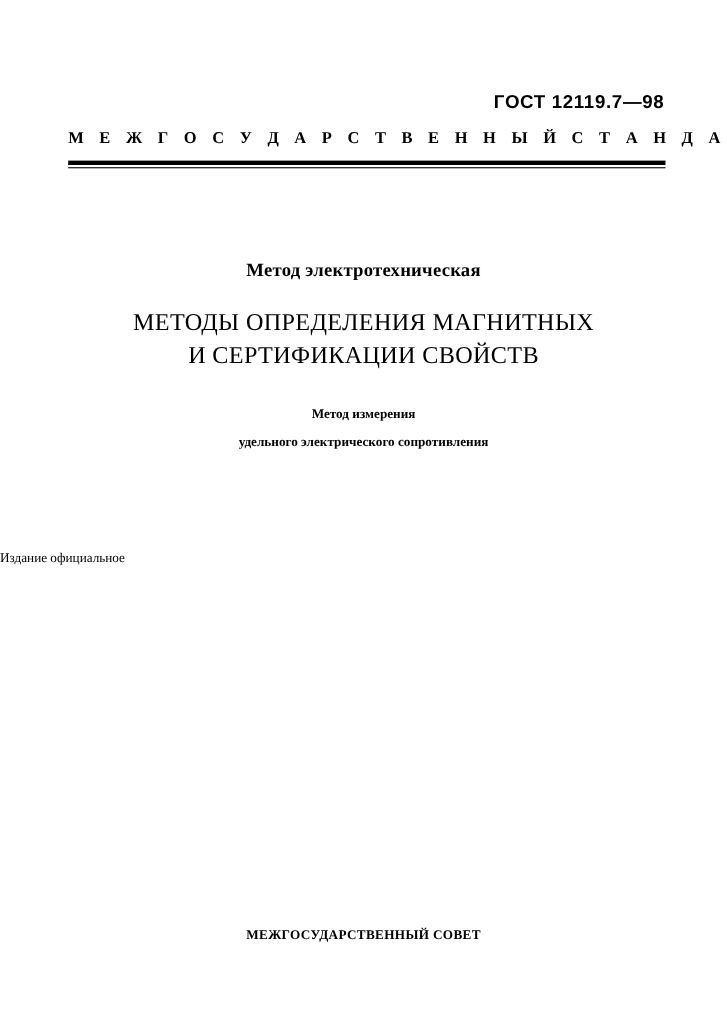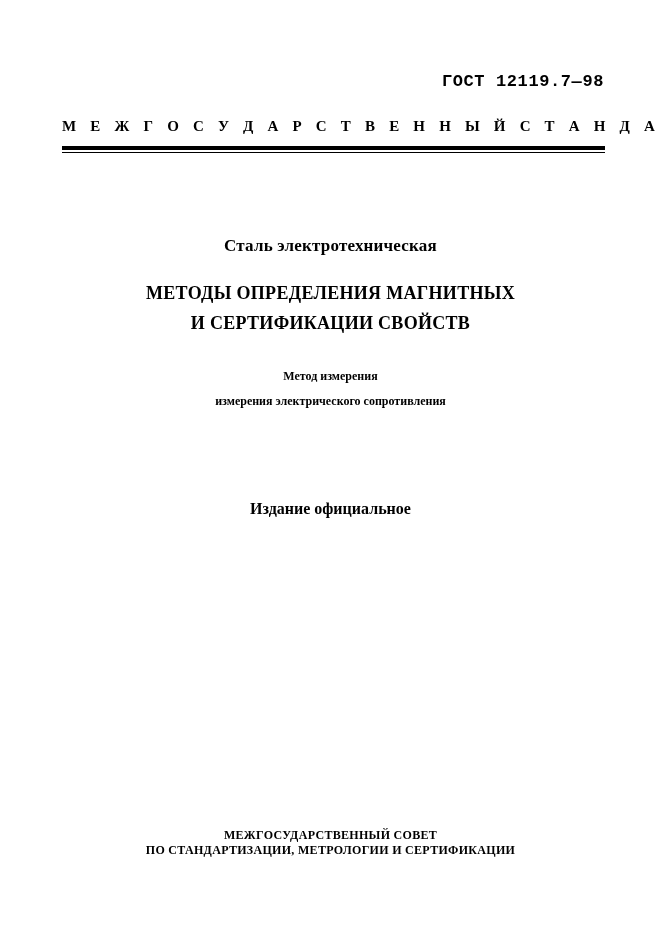--- a/index.html
+++ b/index.html
@@ -17,22 +17,22 @@
   }
   .page {
     position: absolute;
     left: 0; top: 0;
     width: 661px;
     height: 936px;
   }
   .gost-number {
     position: absolute;
     right: 57px;
-    top: 72px;
-    font-family: Liberation Mono, monospace;
+    top: 83px;
+    font-family: Liberation Sans, sans-serif;
     font-size: 17px;
     font-weight: bold;
     letter-spacing: 0.6px;
     white-space: nowrap;
   }
   .interstate-line {
     position: absolute;
     left: 62px;
     top: 118px;
     width: 543px;
@@ -65,40 +65,39 @@
     width: 661px;
     text-align: center;
   }
   .subtitle-top {
     font-size: 17px;
     font-weight: bold;
     letter-spacing: 0.2px;
     margin: 0 0 22px 0;
   }
   .main-title {
-    font-size: 18px;
-    font-weight: bold;
+    font-size: 22px;
+    font-weight: normal;
     line-height: 30px;
     letter-spacing: 0.3px;
     margin: 0 0 26px 0;
   }
   .method-title {
     font-size: 12px;
     font-weight: bold;
     line-height: 25px;
     margin: 0;
   }
   .official {
     position: absolute;
     left: 0;
     top: 500px;
     width: 661px;
-    text-align: center;
-    font-size: 16px;
-    font-weight: bold;
+    font-size: 12px;
+    font-weight: normal;
   }
   .footer {
     position: absolute;
     left: 0;
     bottom: 78px;
     width: 661px;
     text-align: center;
   }
   .footer-line1 {
     font-size: 12px;
@@ -125,33 +124,32 @@
 <div class="page">
 
   <div class="gost-number">ГОСТ 12119.7—98</div>
 
   <div class="interstate-line">М Е Ж Г О С У Д А Р С Т В Е Н Н Ы Й   С Т А Н Д А Р Т</div>
 
   <div class="rule-thick"></div>
   <div class="rule-thin"></div>
 
   <div class="title-block">
-    <div class="subtitle-top">Сталь электротехническая</div>
+    <div class="subtitle-top">Метод электротехническая</div>
 
     <div class="main-title">
       <div>МЕТОДЫ ОПРЕДЕЛЕНИЯ МАГНИТНЫХ</div>
       <div>И СЕРТИФИКАЦИИ СВОЙСТВ</div>
     </div>
 
     <div class="method-title">
       <div>Метод измерения</div>
-      <div>измерения электрического сопротивления</div>
+      <div>удельного электрического сопротивления</div>
     </div>
   </div>
 
   <div class="official">Издание официальное</div>
 
   <div class="footer">
     <div class="footer-line1">МЕЖГОСУДАРСТВЕННЫЙ СОВЕТ</div>
-    <div class="footer-line2">ПО СТАНДАРТИЗАЦИИ, МЕТРОЛОГИИ И СЕРТИФИКАЦИИ</div>
   </div>
 
 </div>
 
 </body></html>

